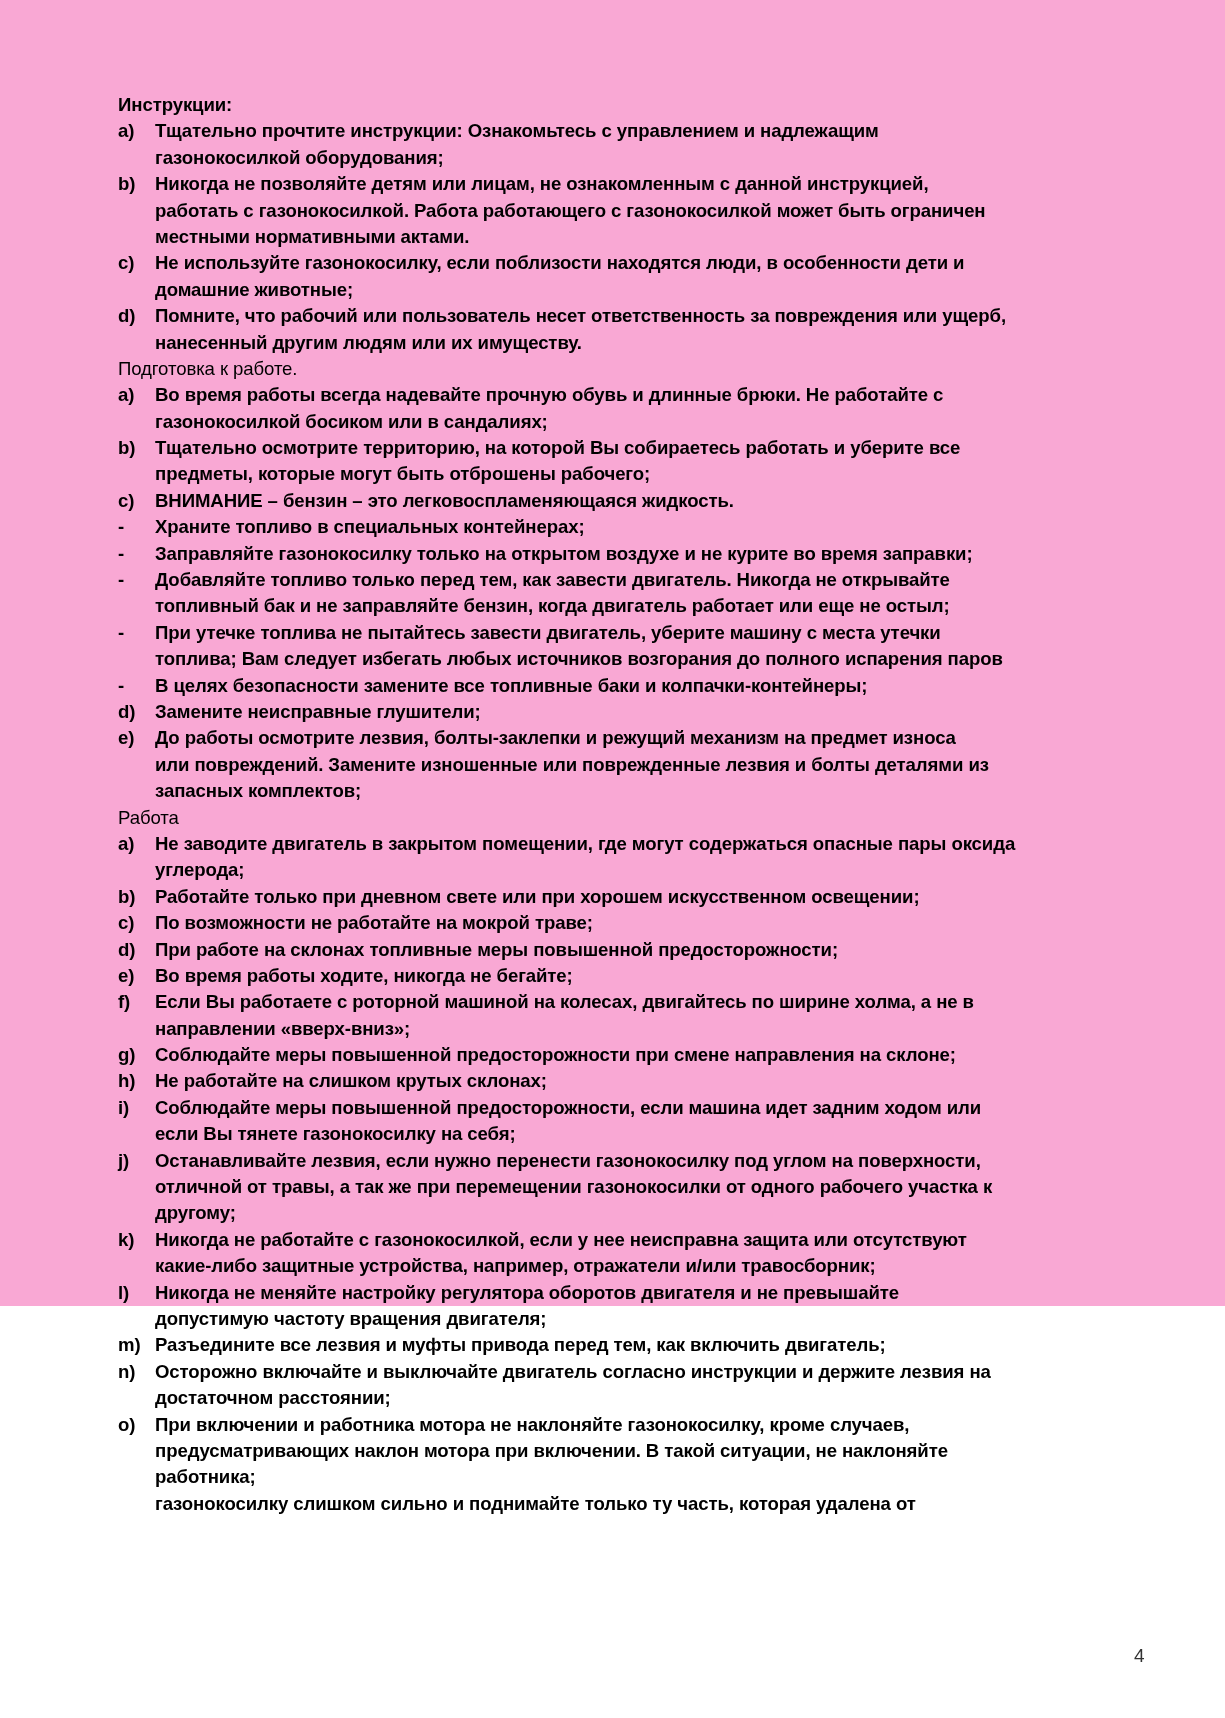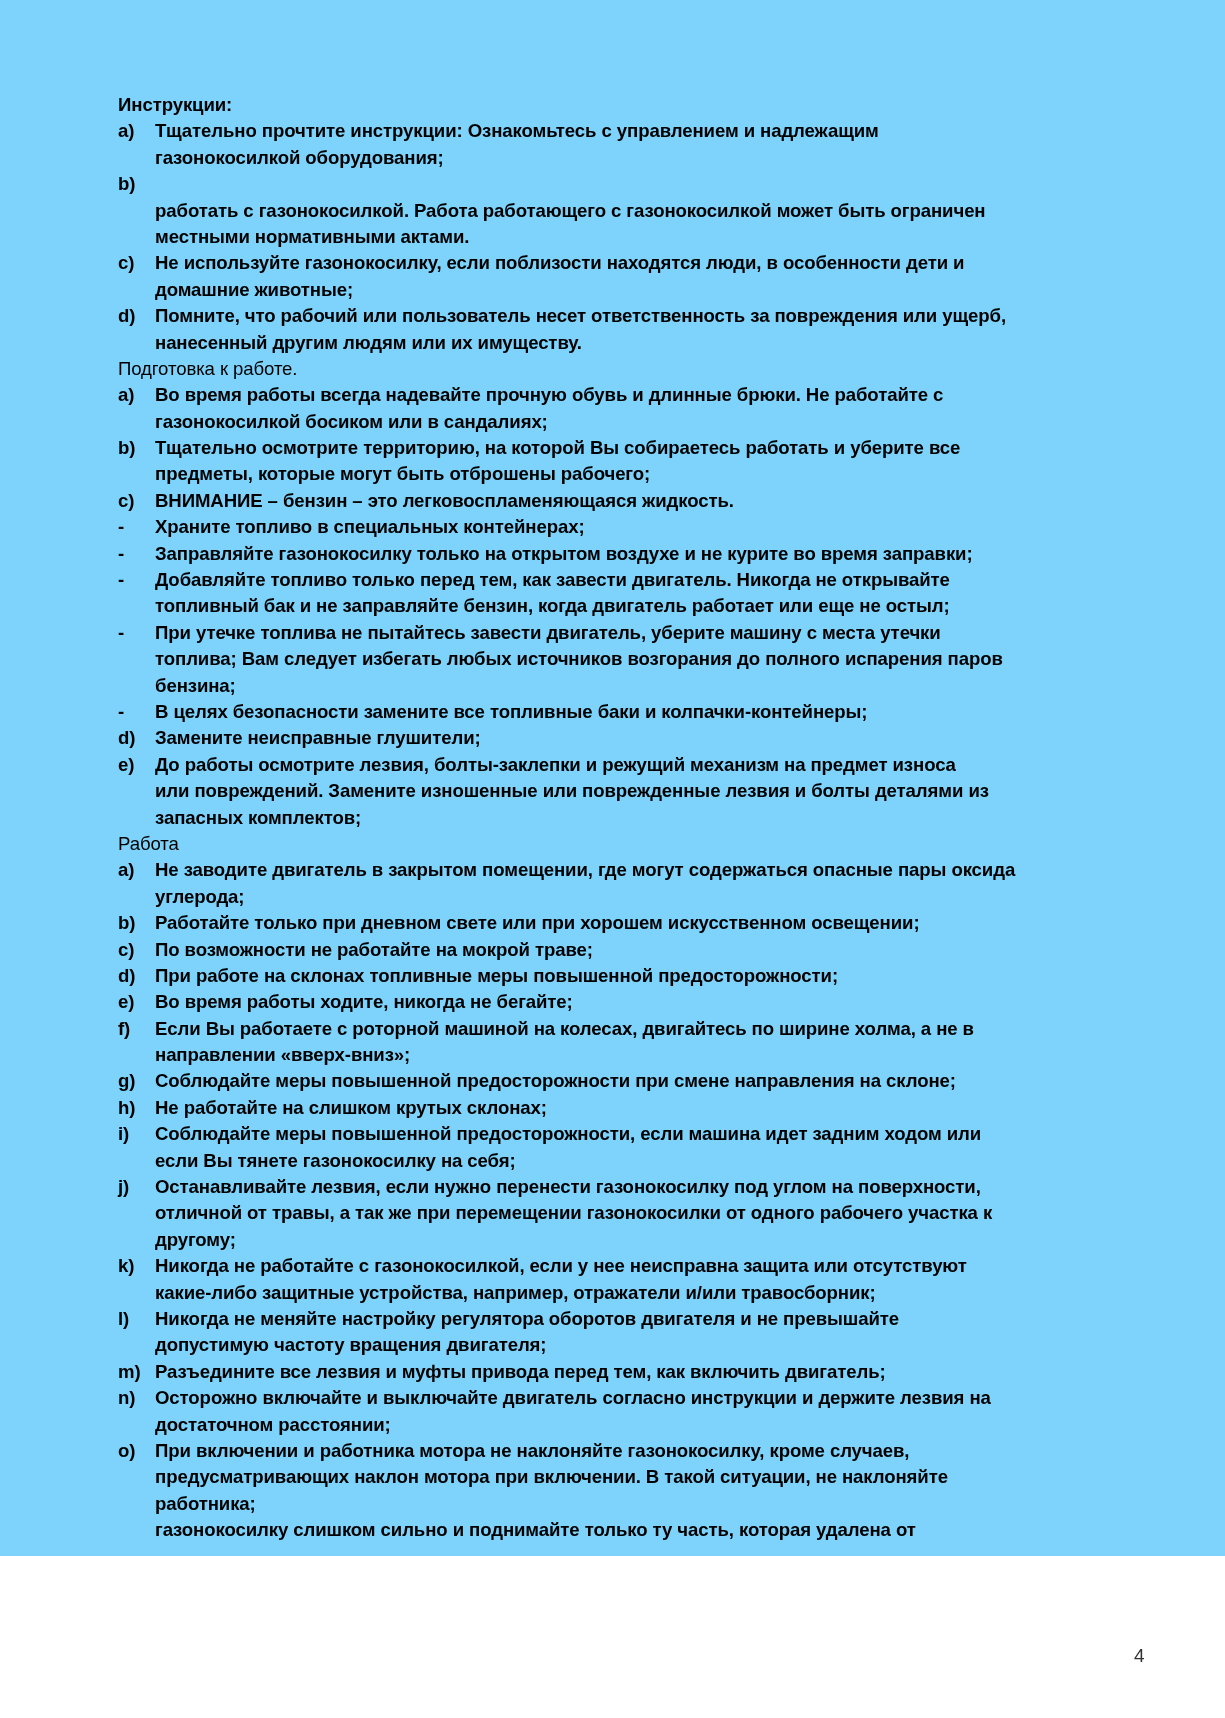--- a/index.html
+++ b/index.html
@@ -1,19 +1,19 @@
 <!DOCTYPE html>
 <html><head>
 <meta charset="utf-8">
 <style>
   html, body { margin: 0; padding: 0; background: #ffffff; }
   body { width: 1225px; height: 1718px; position: relative; overflow: hidden; }
   .page {
-    position: absolute; left: 0; top: 0; width: 1225px; height: 1556px;
-    background: #7dd3fc; color: #000000;
+    position: absolute; left: 0; top: 0; width: 1225px; height: 1306px;
+    background: #f9a8d4; color: #000000;
     font-family: "Liberation Sans", sans-serif;
   }
   .content {
     position: absolute; left: 118px; top: 92px; width: 1090px;
     font-size: 18.6px; line-height: 26.4px; font-weight: bold;
     letter-spacing: -0.1px;
   }
   .line { position: relative; height: 26.4px; white-space: nowrap; }
   .heading { font-weight: bold; }
   .heading.regular { font-weight: normal; }
@@ -33,20 +33,21 @@
       <div class="line heading">Инструкции:</div>
       <div class="line">
         <span class="label">a)</span>
         <span class="text">Тщательно прочтите инструкции: Ознакомьтесь с управлением и надлежащим</span>
       </div>
       <div class="line">
         <span class="text">газонокосилкой оборудования;</span>
       </div>
       <div class="line">
         <span class="label">b)</span>
+        <span class="text">Никогда не позволяйте детям или лицам, не ознакомленным с данной инструкцией,</span>
       </div>
       <div class="line">
         <span class="text">работать с газонокосилкой. Работа работающего с газонокосилкой может быть ограничен</span>
       </div>
       <div class="line">
         <span class="text">местными нормативными актами.</span>
       </div>
       <div class="line">
         <span class="label">c)</span>
         <span class="text">Не используйте газонокосилку, если поблизости находятся люди, в особенности дети и</span>
@@ -94,23 +95,20 @@
       </div>
       <div class="line">
         <span class="text">топливный бак и не  заправляйте бензин, когда двигатель работает или еще не остыл;</span>
       </div>
       <div class="line">
         <span class="label">-</span>
         <span class="text">При утечке топлива не пытайтесь завести двигатель, уберите машину с места утечки</span>
       </div>
       <div class="line">
         <span class="text">топлива; Вам следует избегать любых источников возгорания до полного испарения паров</span>
-      </div>
-      <div class="line">
-        <span class="text">бензина;</span>
       </div>
       <div class="line">
         <span class="label">-</span>
         <span class="text">В целях безопасности замените все топливные баки и  колпачки-контейнеры;</span>
       </div>
       <div class="line">
         <span class="label">d)</span>
         <span class="text">Замените неисправные глушители;</span>
       </div>
       <div class="line">

